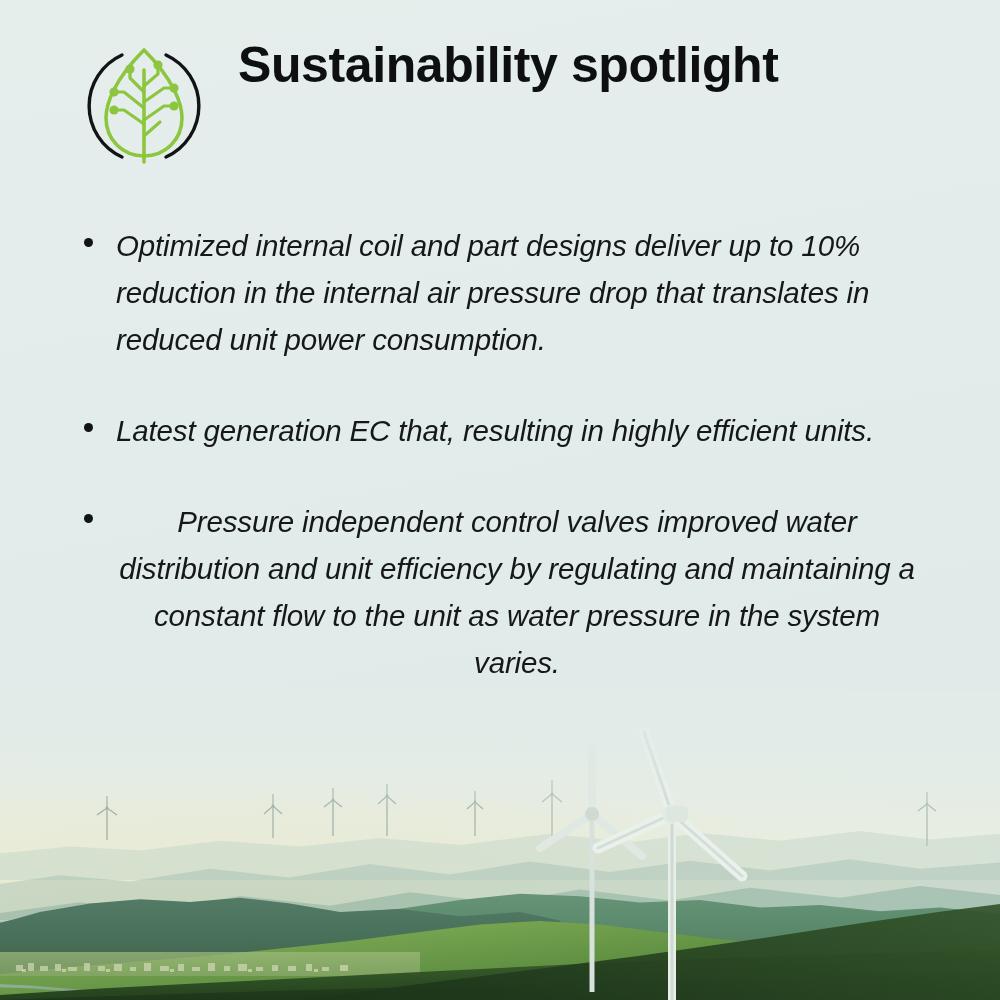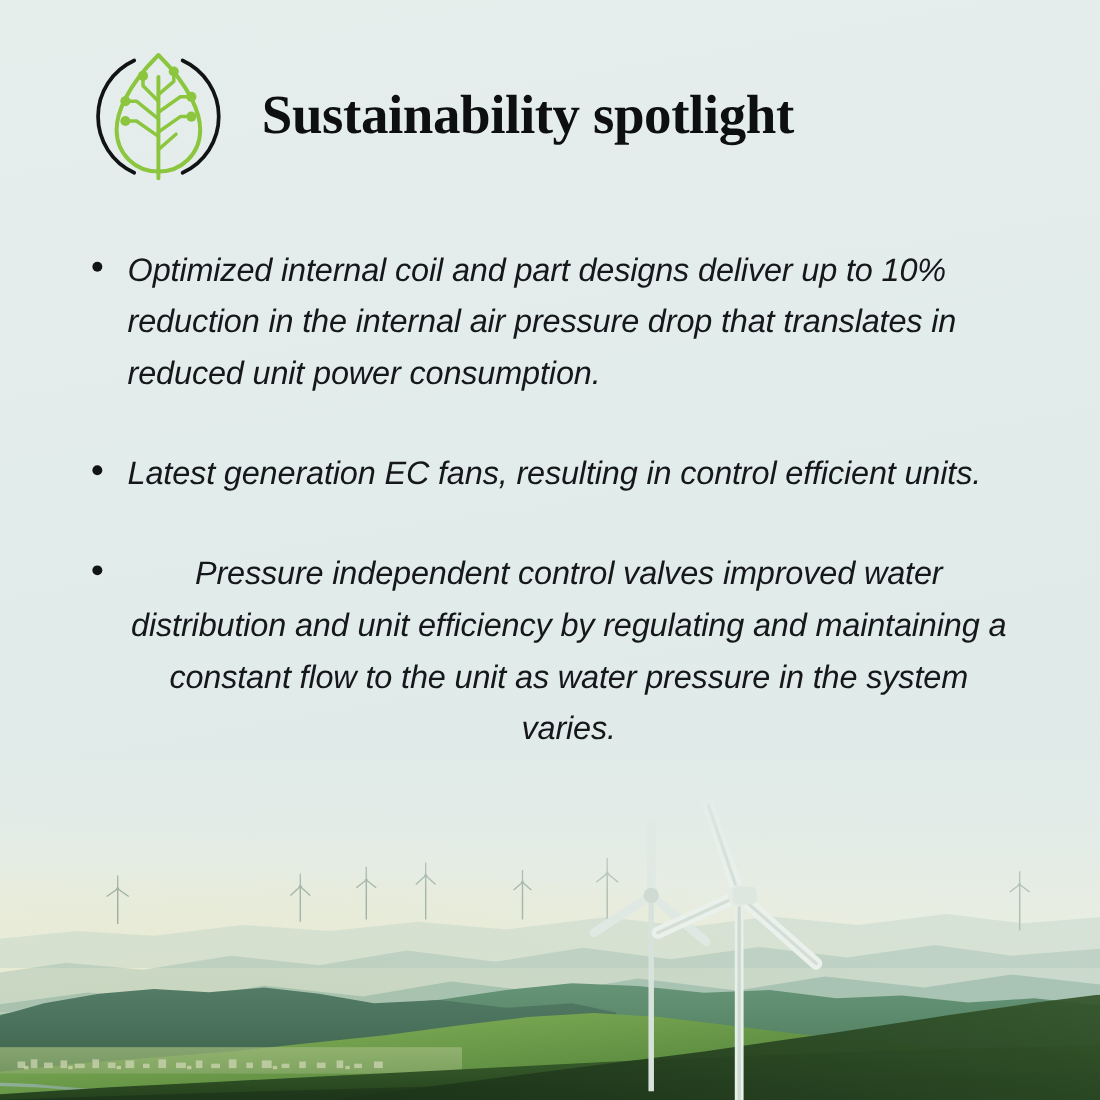--- a/index.html
+++ b/index.html
@@ -16,23 +16,22 @@
     position:absolute; inset:0;
     width:1000px; height:1000px;
     overflow:hidden;
     background:
       linear-gradient(170deg, #e6eeec 0%, #e2eceb 40%, #e0eae8 70%, #dfe9e6 100%);
   }
 
   
   #header {
     position:absolute; left:78px; top:40px;
-    display:flex; align-items:center; gap:28px;
+    display:flex; gap:28px;
     z-index:6;
-    font-family:Liberation Serif, serif;
   }
   #leaf-mark { width:132px; height:132px; flex:0 0 132px; display:block; }
   #page-title {
     font-size:50px;
     font-weight:700;
     letter-spacing:-0.4px;
     color:#0e0f10;
     white-space:nowrap;
     line-height:1;
     padding-bottom:4px;
@@ -212,21 +211,21 @@
 
   <div id="bullets">
 
     <div class="bullet-item">
       <span class="bullet-dot"></span>
       <div class="bullet-text">Optimized internal coil and part designs deliver up to 10% reduction in the internal air pressure drop that translates in reduced unit power consumption.</div>
     </div>
 
     <div class="bullet-item">
       <span class="bullet-dot"></span>
-      <div class="bullet-text">Latest generation EC fans, resulting in control efficient units.</div>
+      <div class="bullet-text">Latest generation EC that, resulting in highly efficient units.</div>
     </div>
 
     <div class="bullet-item">
       <span class="bullet-dot"></span>
       <div class="bullet-text">Pressure independent control valves improved water distribution and unit efficiency by regulating and maintaining a constant flow to the unit as water pressure in the system varies.</div>
     </div>
 
   </div>
 
   <div id="photo">

